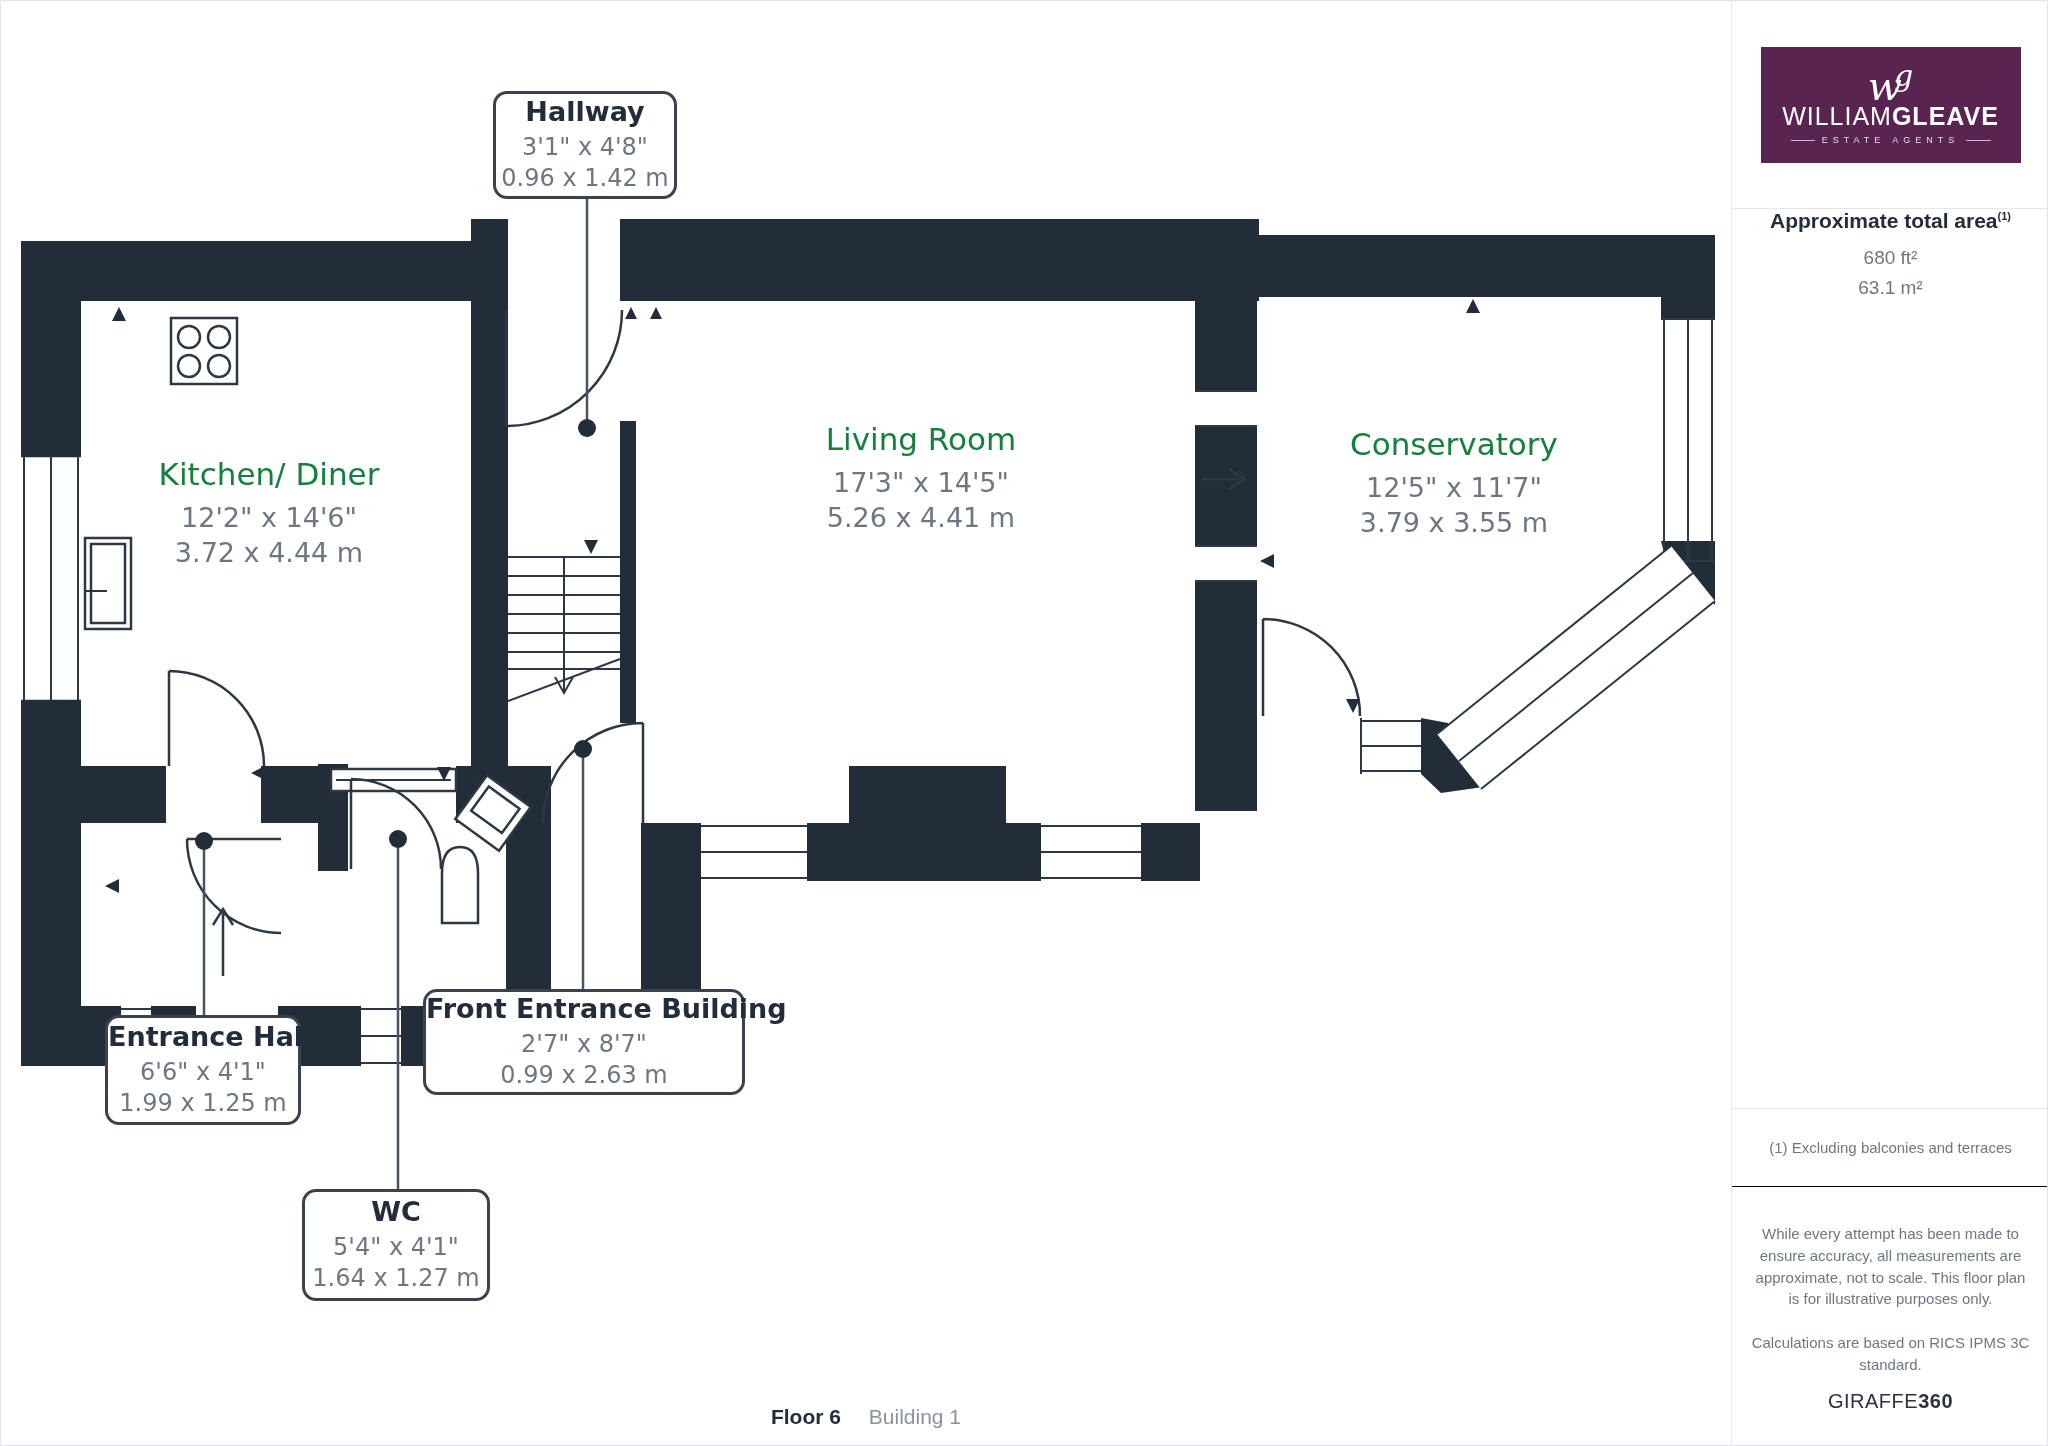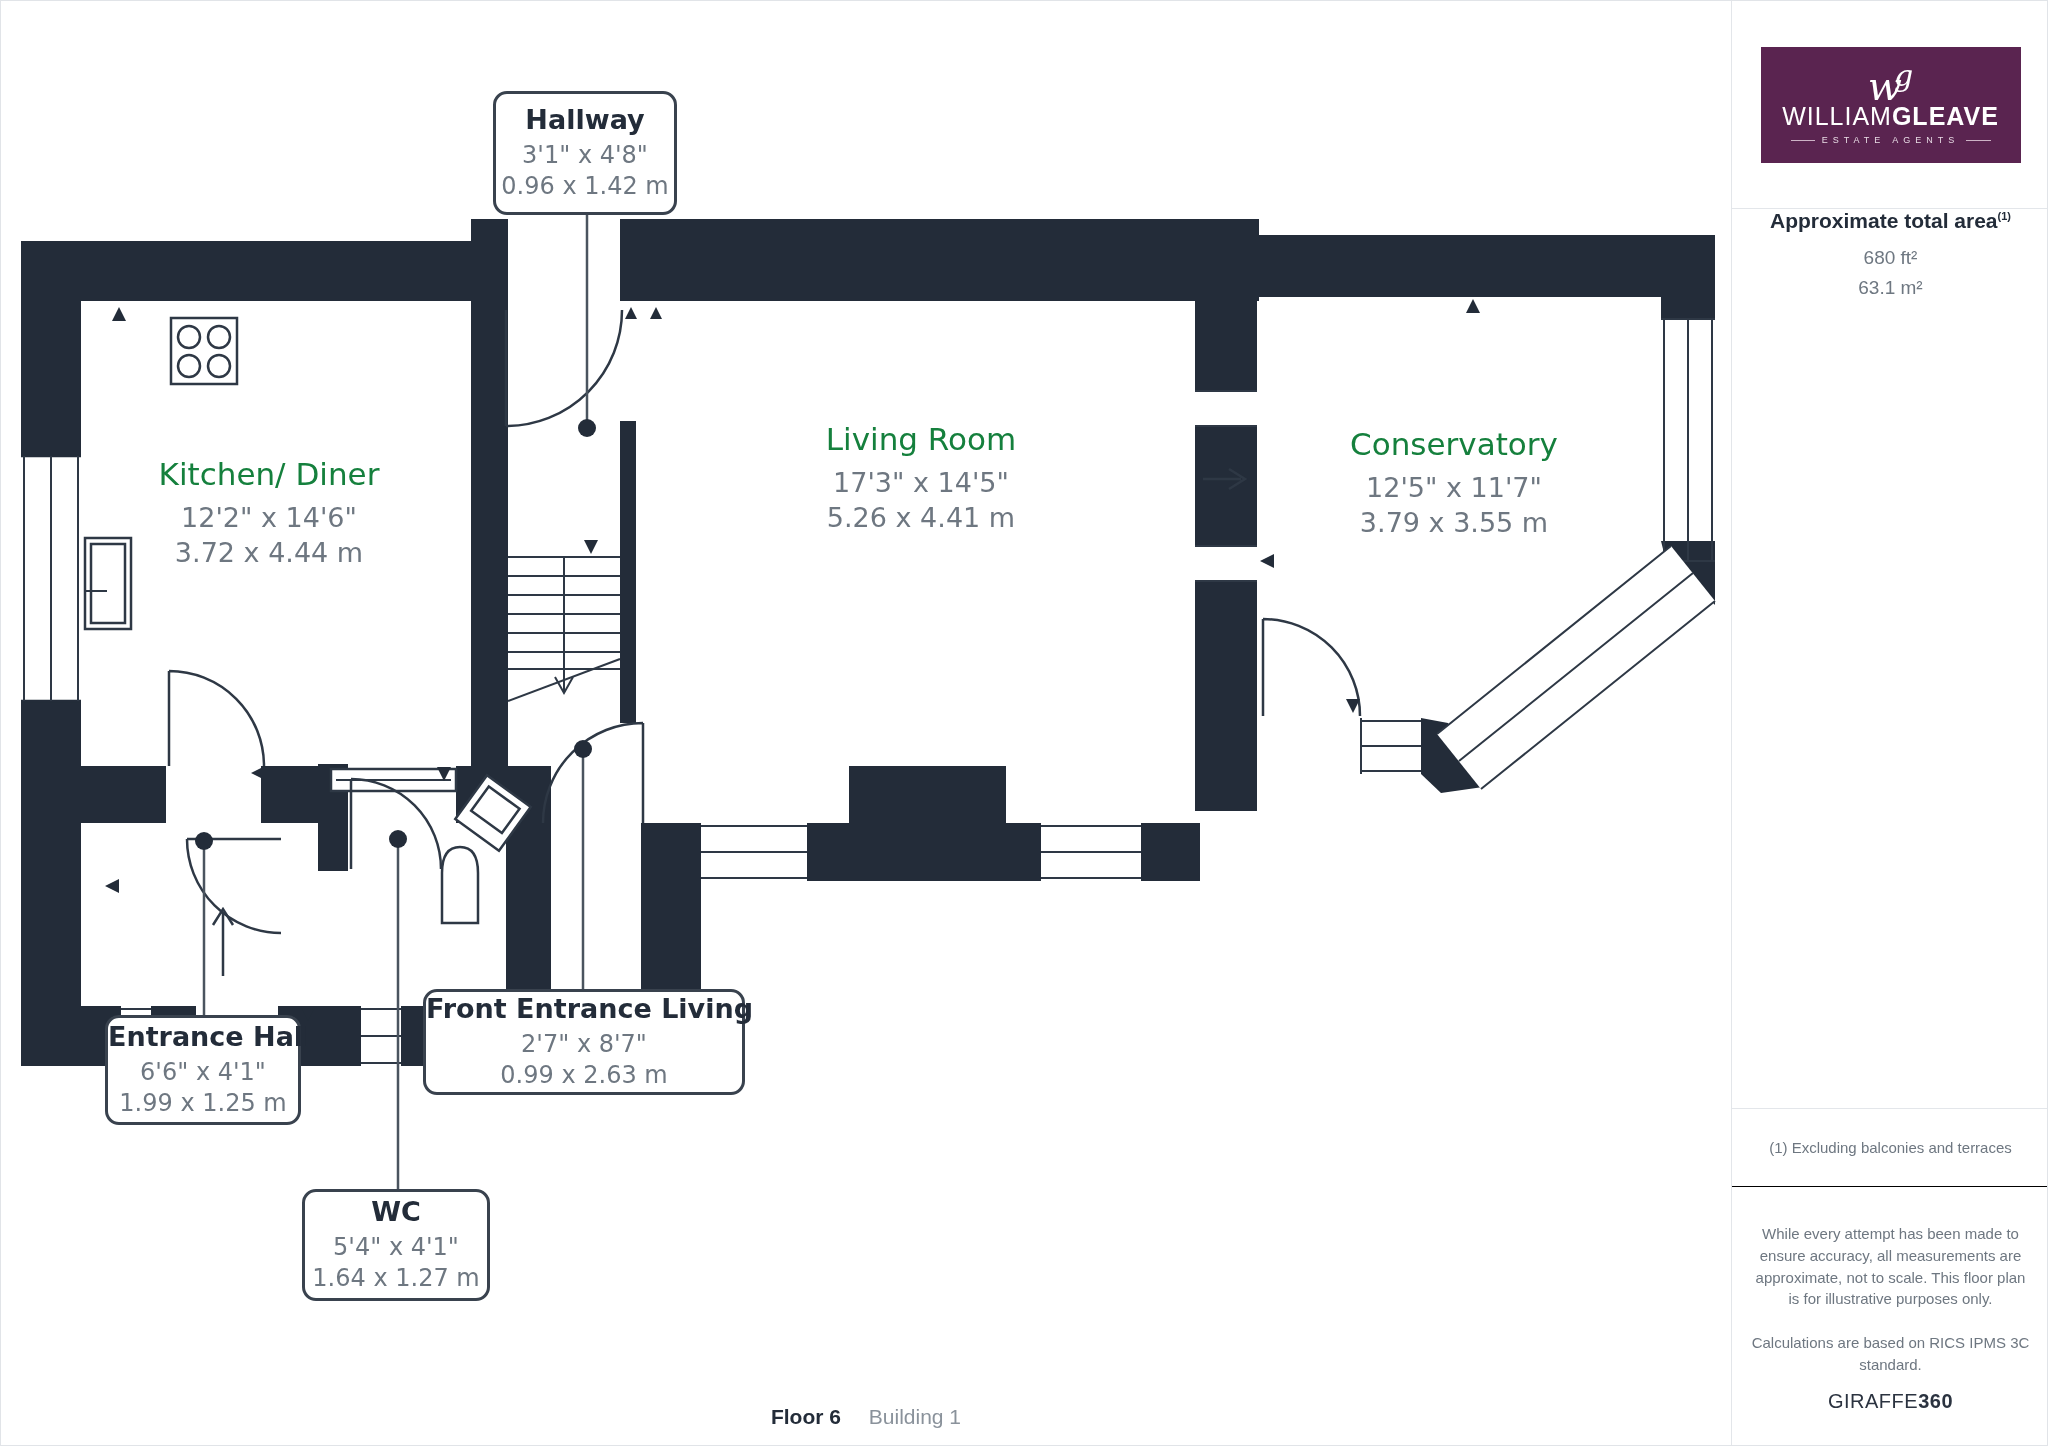--- a/index.html
+++ b/index.html
@@ -233,38 +233,38 @@
   </div>
 
   <div class="room-label" style="left:1453px;top:425px;">
     <div class="r-name">Conservatory</div>
     <div class="r-dims">
       <div>12'5" x 11'7"</div>
       <div>3.79 x 3.55 m</div>
     </div>
   </div>
 
-  <div class="plan-box" style="left:492px;top:90px;width:184px;height:124px;">
+  <div class="plan-box" style="left:492px;top:90px;width:184px;height:108px;">
     <div class="b-name">Hallway</div>
     <div class="b-dims">
       <div>3'1" x 4'8"</div>
       <div>0.96 x 1.42 m</div>
     </div>
   </div>
 
   <div class="plan-box" style="left:104px;top:1014px;width:196px;height:110px;">
     <div class="b-name">Entrance Hall</div>
     <div class="b-dims">
       <div>6'6" x 4'1"</div>
       <div>1.99 x 1.25 m</div>
     </div>
   </div>
 
   <div class="plan-box" style="left:422px;top:988px;width:322px;height:106px;">
-    <div class="b-name">Front Entrance Living</div>
+    <div class="b-name">Front Entrance Building</div>
     <div class="b-dims">
       <div>2'7" x 8'7"</div>
       <div>0.99 x 2.63 m</div>
     </div>
   </div>
 
   <div class="plan-box" style="left:301px;top:1188px;width:188px;height:112px;">
     <div class="b-name">WC</div>
     <div class="b-dims">
       <div>5'4" x 4'1"</div>

